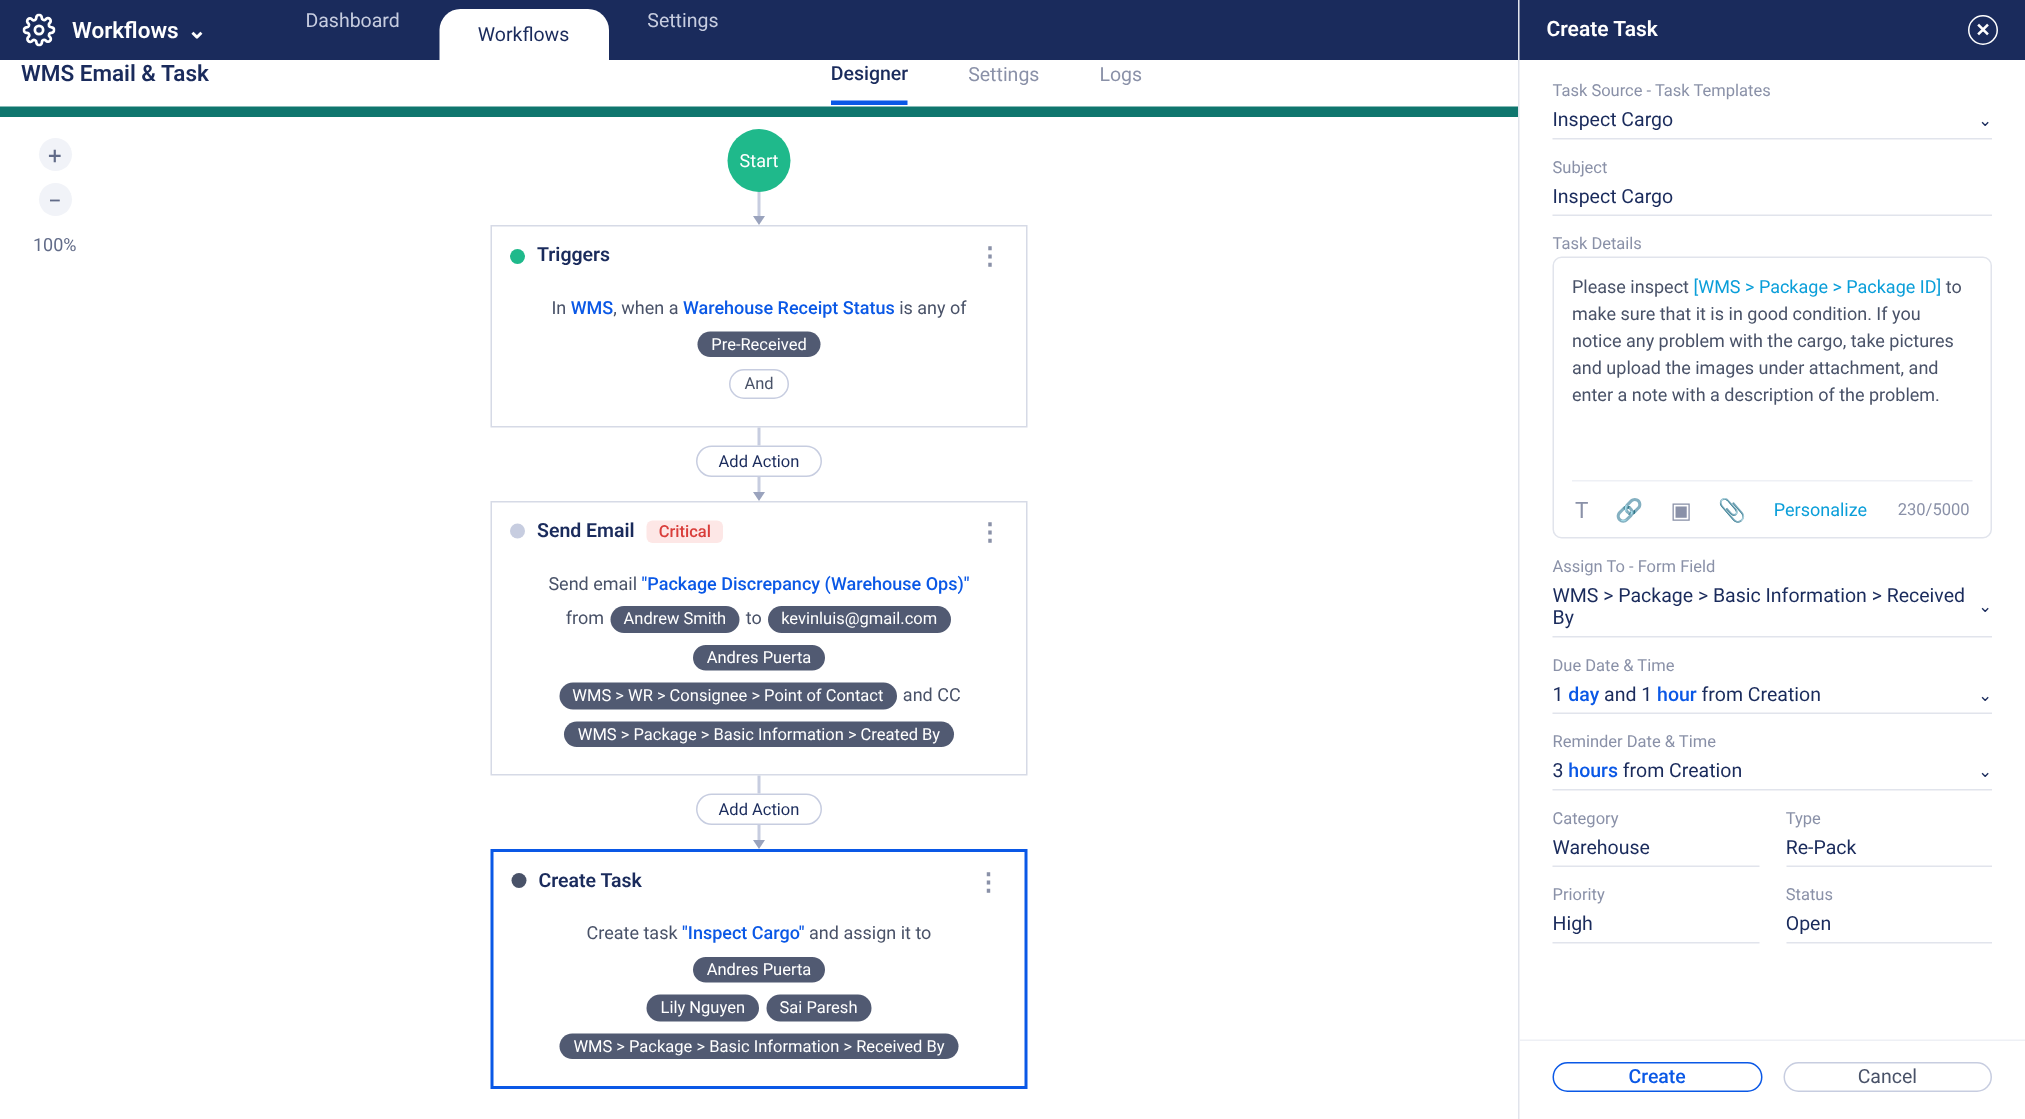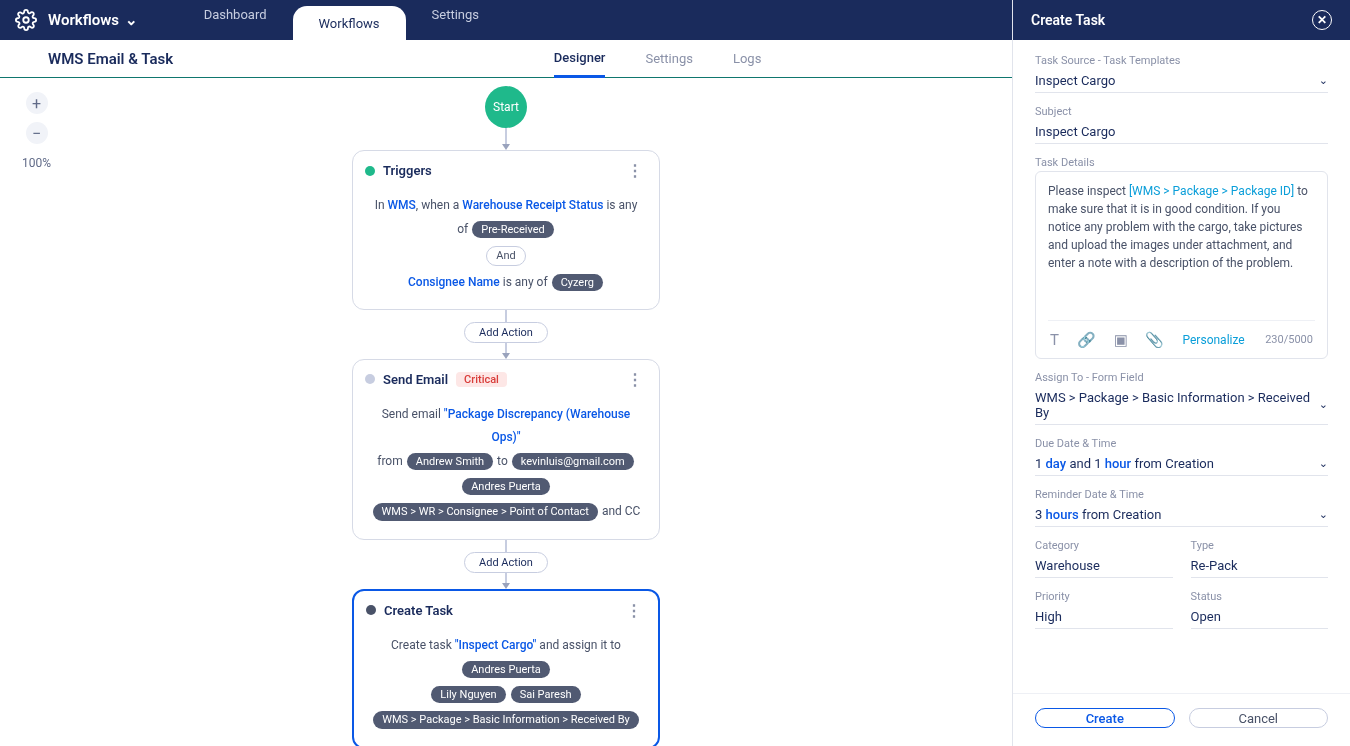--- a/index.html
+++ b/index.html
@@ -7,41 +7,41 @@
   
   
   .topbar { height: 40px; background: #1a2b5c; display: flex; align-items: center; padding: 0 14px; color: #fff; }
   .logo-gear { width: 24px; height: 24px; margin-right: 10px; display:flex;align-items:center;justify-content:center;}
   .brand { font-weight: 600; font-size: 15px; display: flex; align-items: center; gap: 6px; margin-right: 40px; }
   .nav-tabs { display: flex; gap: 0; height: 40px; align-items: flex-end; }
   .nav-tab { padding: 0 26px; height: 51px; display: flex; align-items: center; color: #c7cde0; font-size: 13px; cursor: pointer; }
   .nav-tab.active { background: #fff; color: #1a2b5c; border-radius: 14px 14px 0 0; height: 34px; }
   
   
-  .subheader { height: 38px; border-bottom: 1px solid #0f766e; display: flex; align-items: center; padding: 0 48px; }
+  .subheader { height: 38px; border-bottom: 7px solid #0f766e; display: flex; align-items: flex-start; padding: 0 14px; }
   .page-title { font-weight: 600; font-size: 15px; color: #1a2b5c; }
   .subtabs { display: flex; gap: 40px; margin: 0 auto; height: 21px; align-items: center; }
   .subtab { font-size: 13px; color: #8a91a8; padding: 10px 0; cursor: pointer; }
   .subtab.active { color: #1a2b5c; font-weight: 500; border-bottom: 3px solid #0a58e6; }
   .subheader-spacer { width: 160px; }
   
   
   .canvas-wrap { position: absolute; top: 78px; left: 0; right: 338px; bottom: 0; overflow: hidden; }
   .zoom-ctrl { position: absolute; left: 22px; top: 14px; display: flex; flex-direction: column; gap: 8px; align-items: center; color:#616b88;}
   .zoom-btn { width: 22px; height: 22px; border-radius: 50%; background: #f1f3f8; display: flex; align-items: center; justify-content: center; font-size: 16px; cursor: pointer; color:#616b88;}
   .zoom-label { font-size: 12px; color: #616b88; margin-top:4px;}
   
   .flow { position: absolute; left: 50%; top: 8px; transform: translateX(-50%); display: flex; flex-direction: column; align-items: center; }
   .node-circle { width: 42px; height: 42px; border-radius: 50%; display: flex; align-items: center; justify-content: center; color: #fff; font-size: 12px; }
   .start-node { background: #1fb98b; }
   .connector { width: 2px; background: #c7cde0; }
   .connector.short { height: 18px; }
   .connector-arrow { width:0;height:0;border-left:4px solid transparent;border-right:4px solid transparent;border-top:6px solid #9aa3bd;margin-top:-2px;}
   
-  .card { width: 308px; border: 1px solid #d6dae6; border-radius: 12px; background: #fff; }
+  .card { width: 358px; border: 1px solid #d6dae6; border-radius: 0; background: #fff; }
   .card.selected { border: 2px solid #0a58e6; }
   .card-head { display: flex; align-items: center; gap: 8px; padding: 10px 12px; font-weight: 600; font-size: 13px; color:#1a2b5c;}
   .card-head .dot { width: 10px; height: 10px; border-radius: 50%; }
   .dot.green { background: #1fb98b; }
   .dot.grey { background: #c7cde0; }
   .dot.dark { background: #495268; }
   .kebab { margin-left: auto; color: #8a91a8; font-size: 16px; cursor:pointer; padding: 0 4px;}
   .card-body { padding: 4px 18px 14px; font-size: 12px; color: #495268; text-align: center; line-height: 1.9; }
   .linklike { color: #0a58e6; font-weight: 500; }
   .chip { display: inline-block; background: #515a72; color: #fff; border-radius: 10px; padding: 1px 9px; font-size: 11px; margin: 4px 1px; line-height:1.4;}
@@ -121,24 +121,20 @@
         <span class="dot green"></span>
         <span>Triggers</span>
         <span class="kebab">⋮</span>
       </div>
       <div class="card-body">
         <div>
           <span>In </span><span class="linklike">WMS</span><span>, when a </span><span class="linklike">Warehouse Receipt Status</span><span> is any of </span>
           <span class="chip">Pre-Received</span>
         </div>
         <div><span class="chip outline">And</span></div>
-        <div>
-          <span class="linklike">Consignee Name</span><span> is any of </span>
-          <span class="chip">Cyzerg</span>
-        </div>
       </div>
     </div>
 
     <div class="connector" style="height:12px"></div>
     <div class="add-action">Add Action</div>
     <div class="connector" style="height:12px"></div>
       <div class="connector-arrow"></div>
 
     <div class="card">
       <div class="card-head">
@@ -153,20 +149,21 @@
           <span>from </span>
           <span class="chip">Andrew Smith</span>
           <span> to </span>
           <span class="chip">kevinluis@gmail.com</span>
           <span class="chip">Andres Puerta</span>
         </div>
         <div>
           <span class="chip">WMS &gt; WR &gt; Consignee &gt; Point of Contact</span>
           <span> and CC</span>
         </div>
+        <div><span class="chip">WMS &gt; Package &gt; Basic Information &gt; Created By</span></div>
       </div>
     </div>
 
     <div class="connector" style="height:12px"></div>
     <div class="add-action">Add Action</div>
     <div class="connector" style="height:12px"></div>
       <div class="connector-arrow"></div>
 
     <div class="card selected">
       <div class="card-head">

